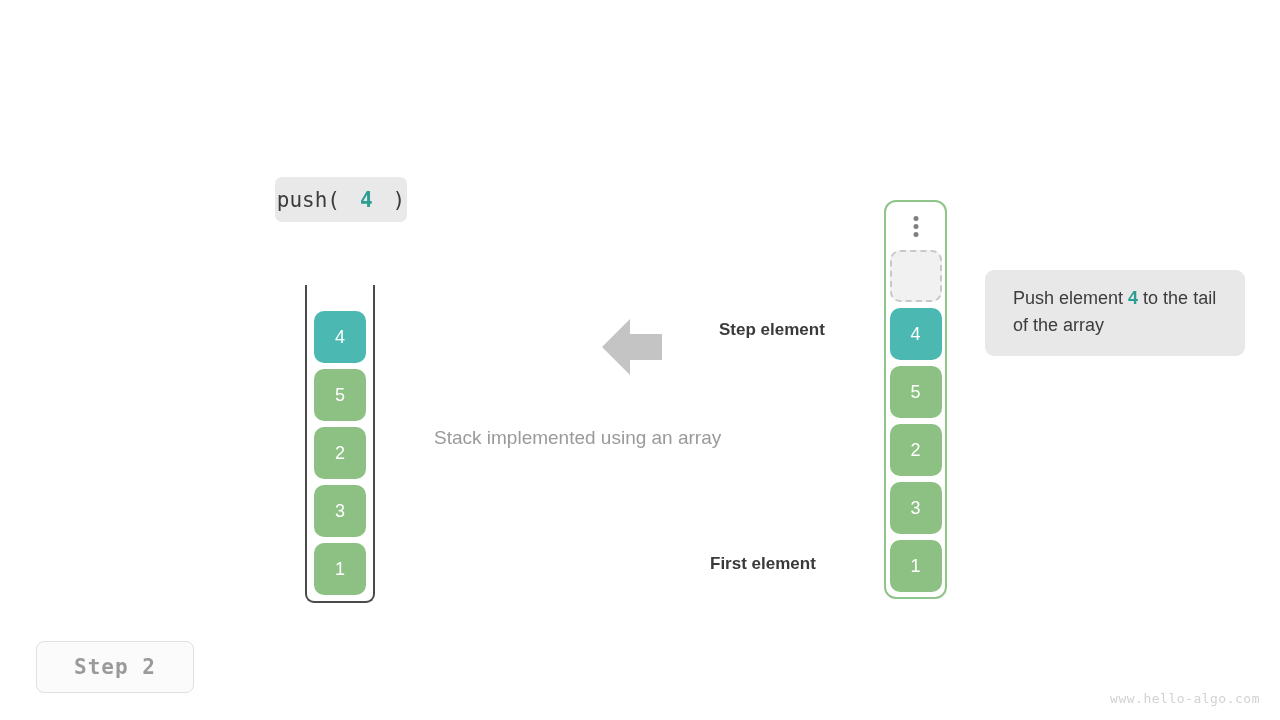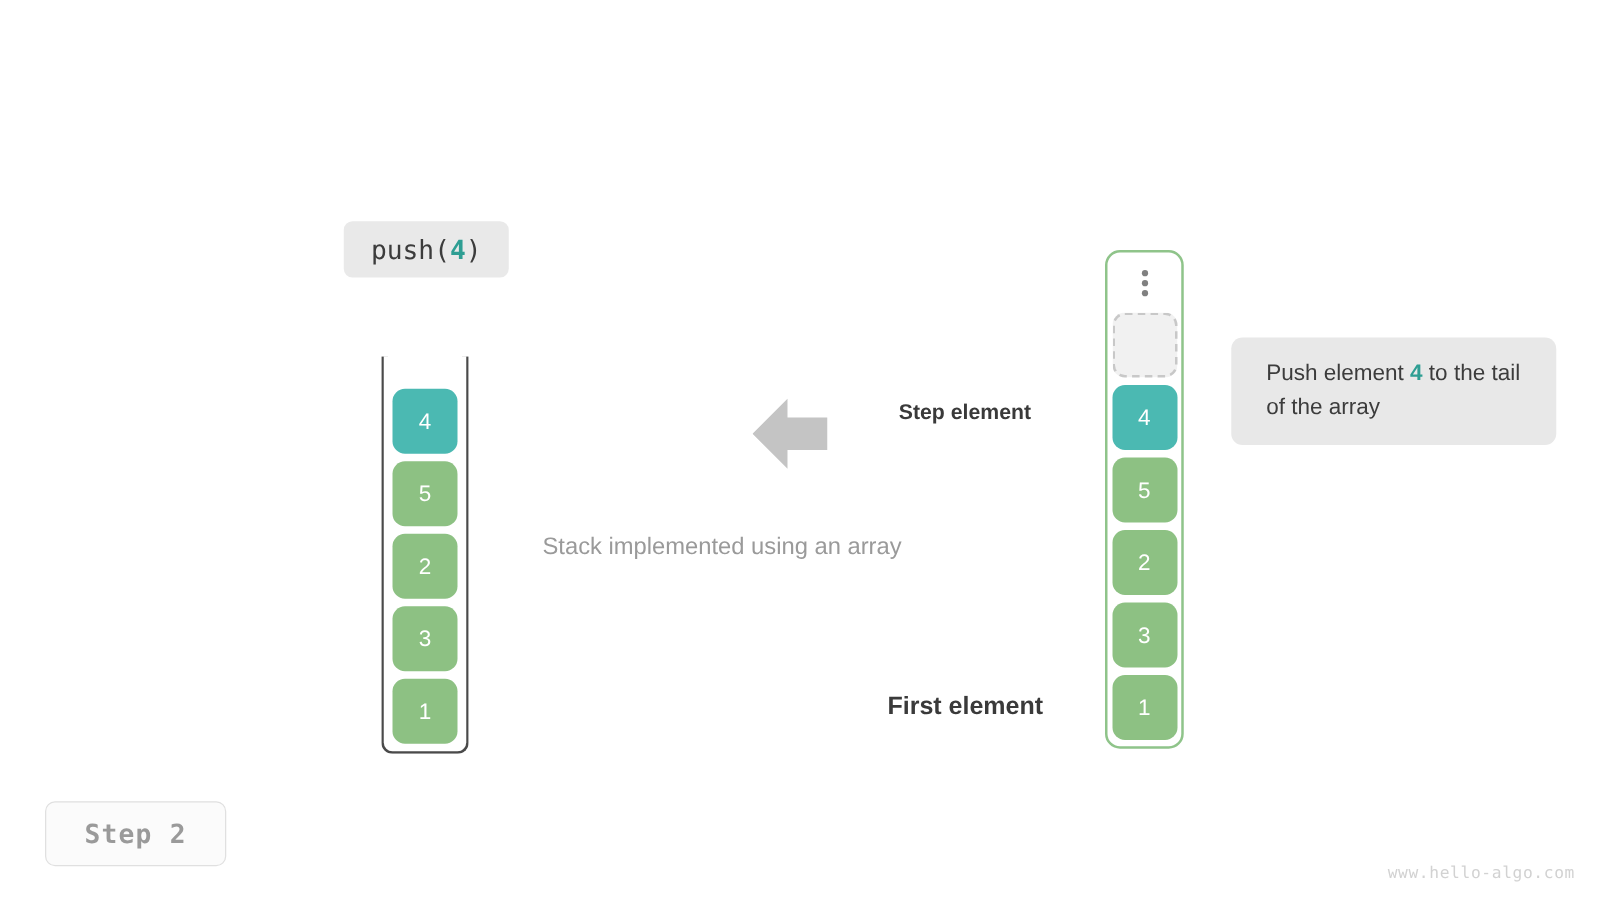--- a/index.html
+++ b/index.html
@@ -25,20 +25,21 @@
     height: 45px;
     background: #e9e9e9;
     border-radius: 7px;
     display: flex;
     align-items: center;
     justify-content: center;
     font-family: "DejaVu Sans Mono", "Liberation Mono", monospace;
     font-size: 21px;
     color: #3c3c3c;
     letter-spacing: 0px;
+    gap: 20px;
   }
   .op-label .op-arg {
     color: #2e9e93;
     font-weight: bold;
   }
 
   
   .stack-wrap {
     position: absolute;
     left: 305px;
@@ -148,21 +149,21 @@
     top: 320px;
     font-size: 17px;
     font-weight: bold;
     color: #3a3a3a;
     white-space: nowrap;
   }
   .label-first {
     position: absolute;
     left: 710px;
     top: 554px;
-    font-size: 20px;
+    font-size: 17px;
     font-weight: bold;
     color: #3a3a3a;
     white-space: nowrap;
   }
   .caption {
     position: absolute;
     left: 434px;
     top: 427px;
     font-size: 19px;
     color: #9a9a9a;
@@ -187,21 +188,21 @@
   .callout .hl {
     color: #2e9e93;
     font-weight: bold;
   }
 
   
   .step-badge {
     position: absolute;
     left: 36px;
     top: 641px;
-    width: 145px;
+    width: 158px;
     height: 52px;
     background: #fbfbfb;
     border: 1px solid #e0e0e0;
     border-radius: 8px;
     display: flex;
     align-items: center;
     justify-content: center;
     font-family: "DejaVu Sans Mono", "Liberation Mono", monospace;
     font-size: 21px;
     font-weight: bold;

